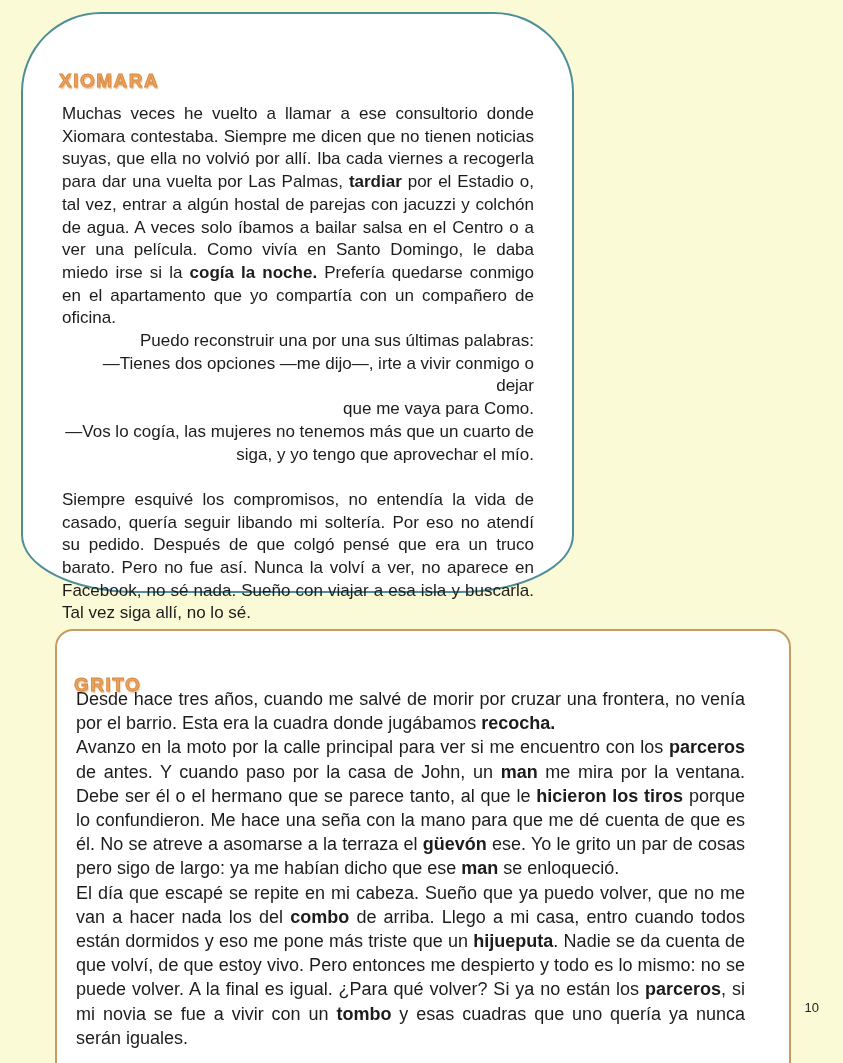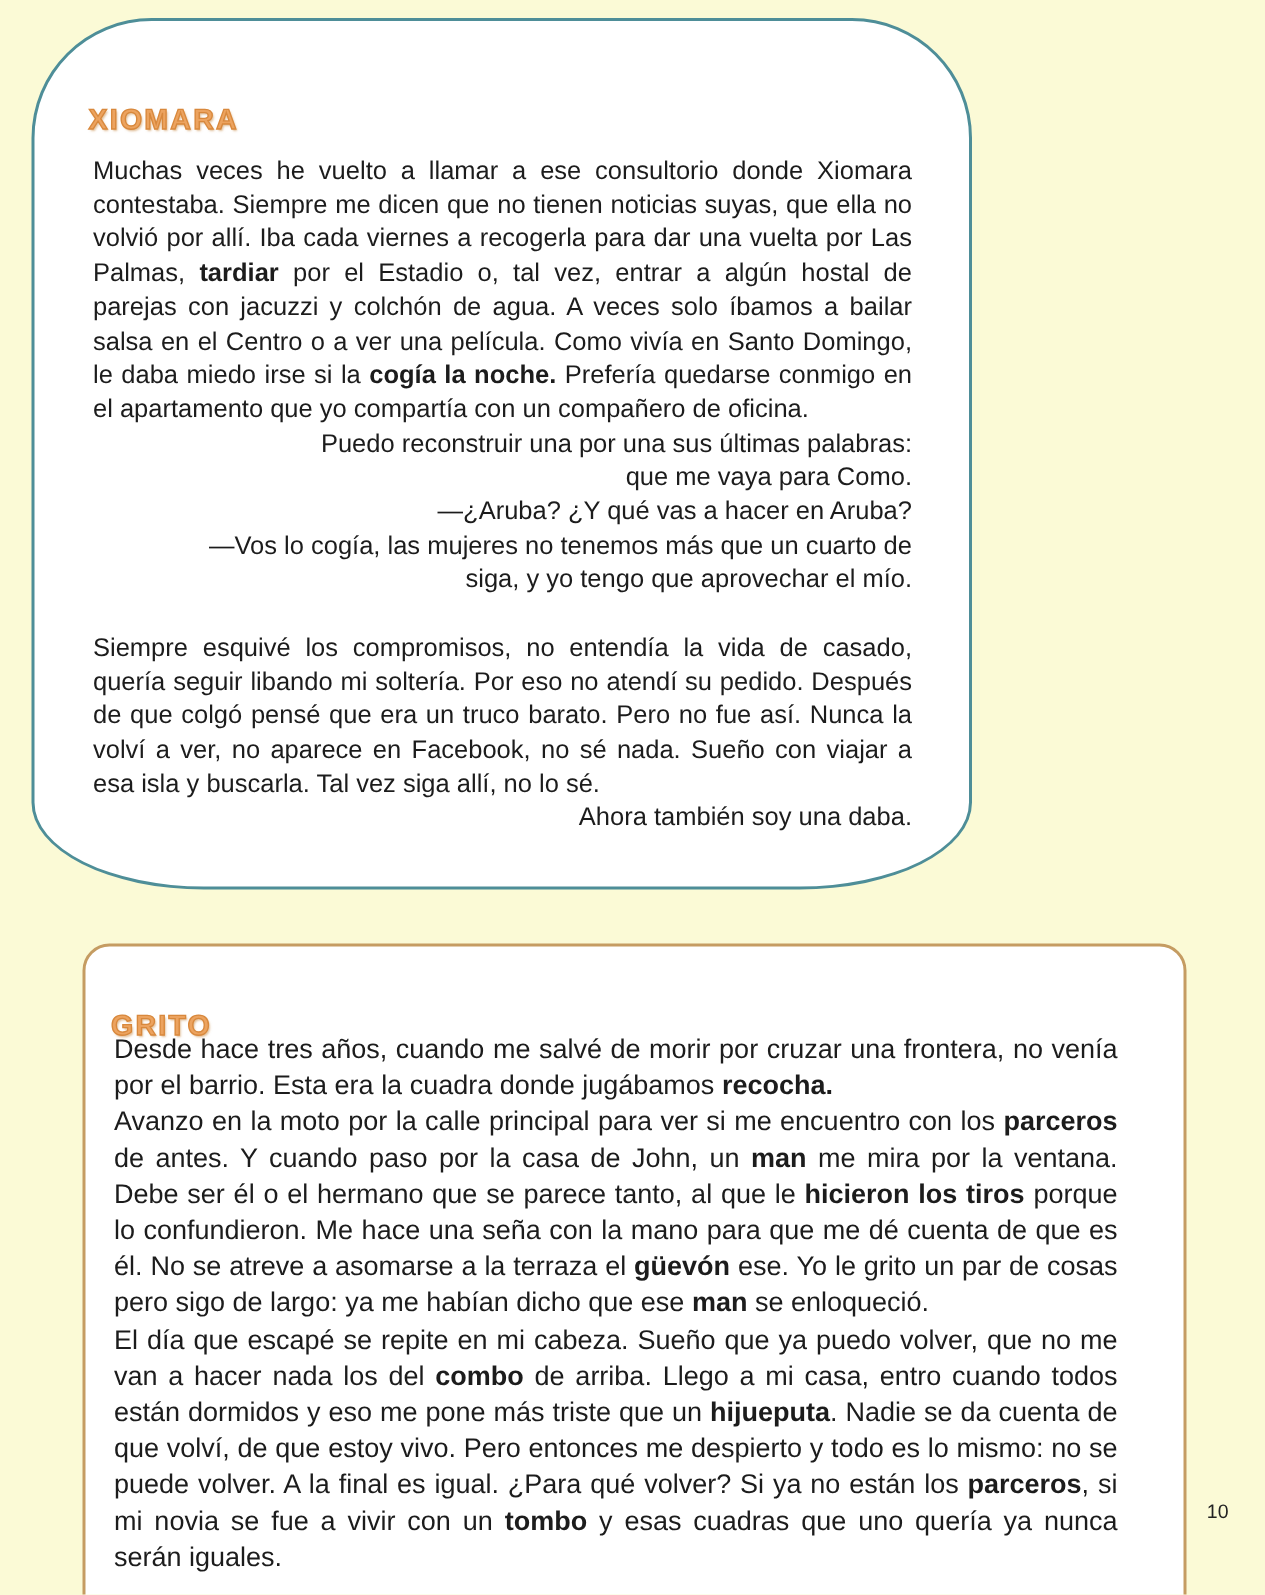--- a/index.html
+++ b/index.html
@@ -17,21 +17,21 @@
   }
   .card {
     position: absolute;
     background: #ffffff;
     border: 2px solid #888;
     box-sizing: border-box;
   }
   #card-xiomara {
     left: 21px;
     top: 12px;
-    width: 627px;
+    width: 553px;
     height: 581px;
     border-radius: 80px 80px 115px 115px / 80px 80px 58px 58px;
   }
   #card-grito {
     left: 55px;
     top: 629px;
     width: 736px;
     height: 482px;
     border-radius: 18px;
   }
@@ -77,22 +77,22 @@
   }
 </style>
 </head>
 <body style="background: rgb(251, 250, 214); color: rgb(28, 28, 28);">
 
 <section class="card" id="card-xiomara" style="border-color: rgb(78, 142, 152);">
   <h2 class="card-title">XIOMARA</h2>
   <div class="card-content">
       <p class="para"><span>Muchas veces he vuelto a llamar a ese consultorio donde Xiomara contestaba. Siempre me dicen que no tienen noticias suyas, que ella no volvió por allí. Iba cada viernes a recogerla para dar una vuelta por Las Palmas, </span><span class="b">tardiar</span><span> por el Estadio o, tal vez, entrar a algún hostal de parejas con jacuzzi y colchón de agua. A veces solo íbamos a bailar salsa en el Centro o a ver una película. Como vivía en Santo Domingo, le daba miedo irse si la </span><span class="b">cogía la noche.</span><span> Prefería quedarse conmigo en el apartamento que yo compartía con un compañero de oficina.</span></p>
       <p class="para left"><span>Puedo reconstruir una por una sus últimas palabras:</span></p>
+      <p class="para left"><span>—Tienes dos opciones —me dijo—, irte a vivir conmigo o dejar</span></p>
       <p class="para left"><span>que me vaya para Como.</span></p>
-      <p class="para left"><span>—¿Aruba? ¿Y qué vas a hacer en Aruba?</span></p>
       <p class="para left"><span>—Vos lo cogía, las mujeres no tenemos más que un cuarto de</span></p>
       <p class="para left"><span>siga, y yo tengo que aprovechar el mío.</span></p>
       <p class="para space-before"><span>Siempre esquivé los compromisos, no entendía la vida de casado, quería seguir libando mi soltería. Por eso no atendí su pedido. Después de que colgó pensé que era un truco barato. Pero no fue así. Nunca la volví a ver, no aparece en Facebook, no sé nada. Sueño con viajar a esa isla y buscarla. Tal vez siga allí, no lo sé.</span></p>
       <p class="para left"><span>Ahora también soy una daba.</span></p>
     </div>
 </section>
 
 <section class="card" id="card-grito" style="border-color: rgb(197, 156, 98);">
   <h2 class="card-title">GRITO</h2>
   <div class="card-content">

